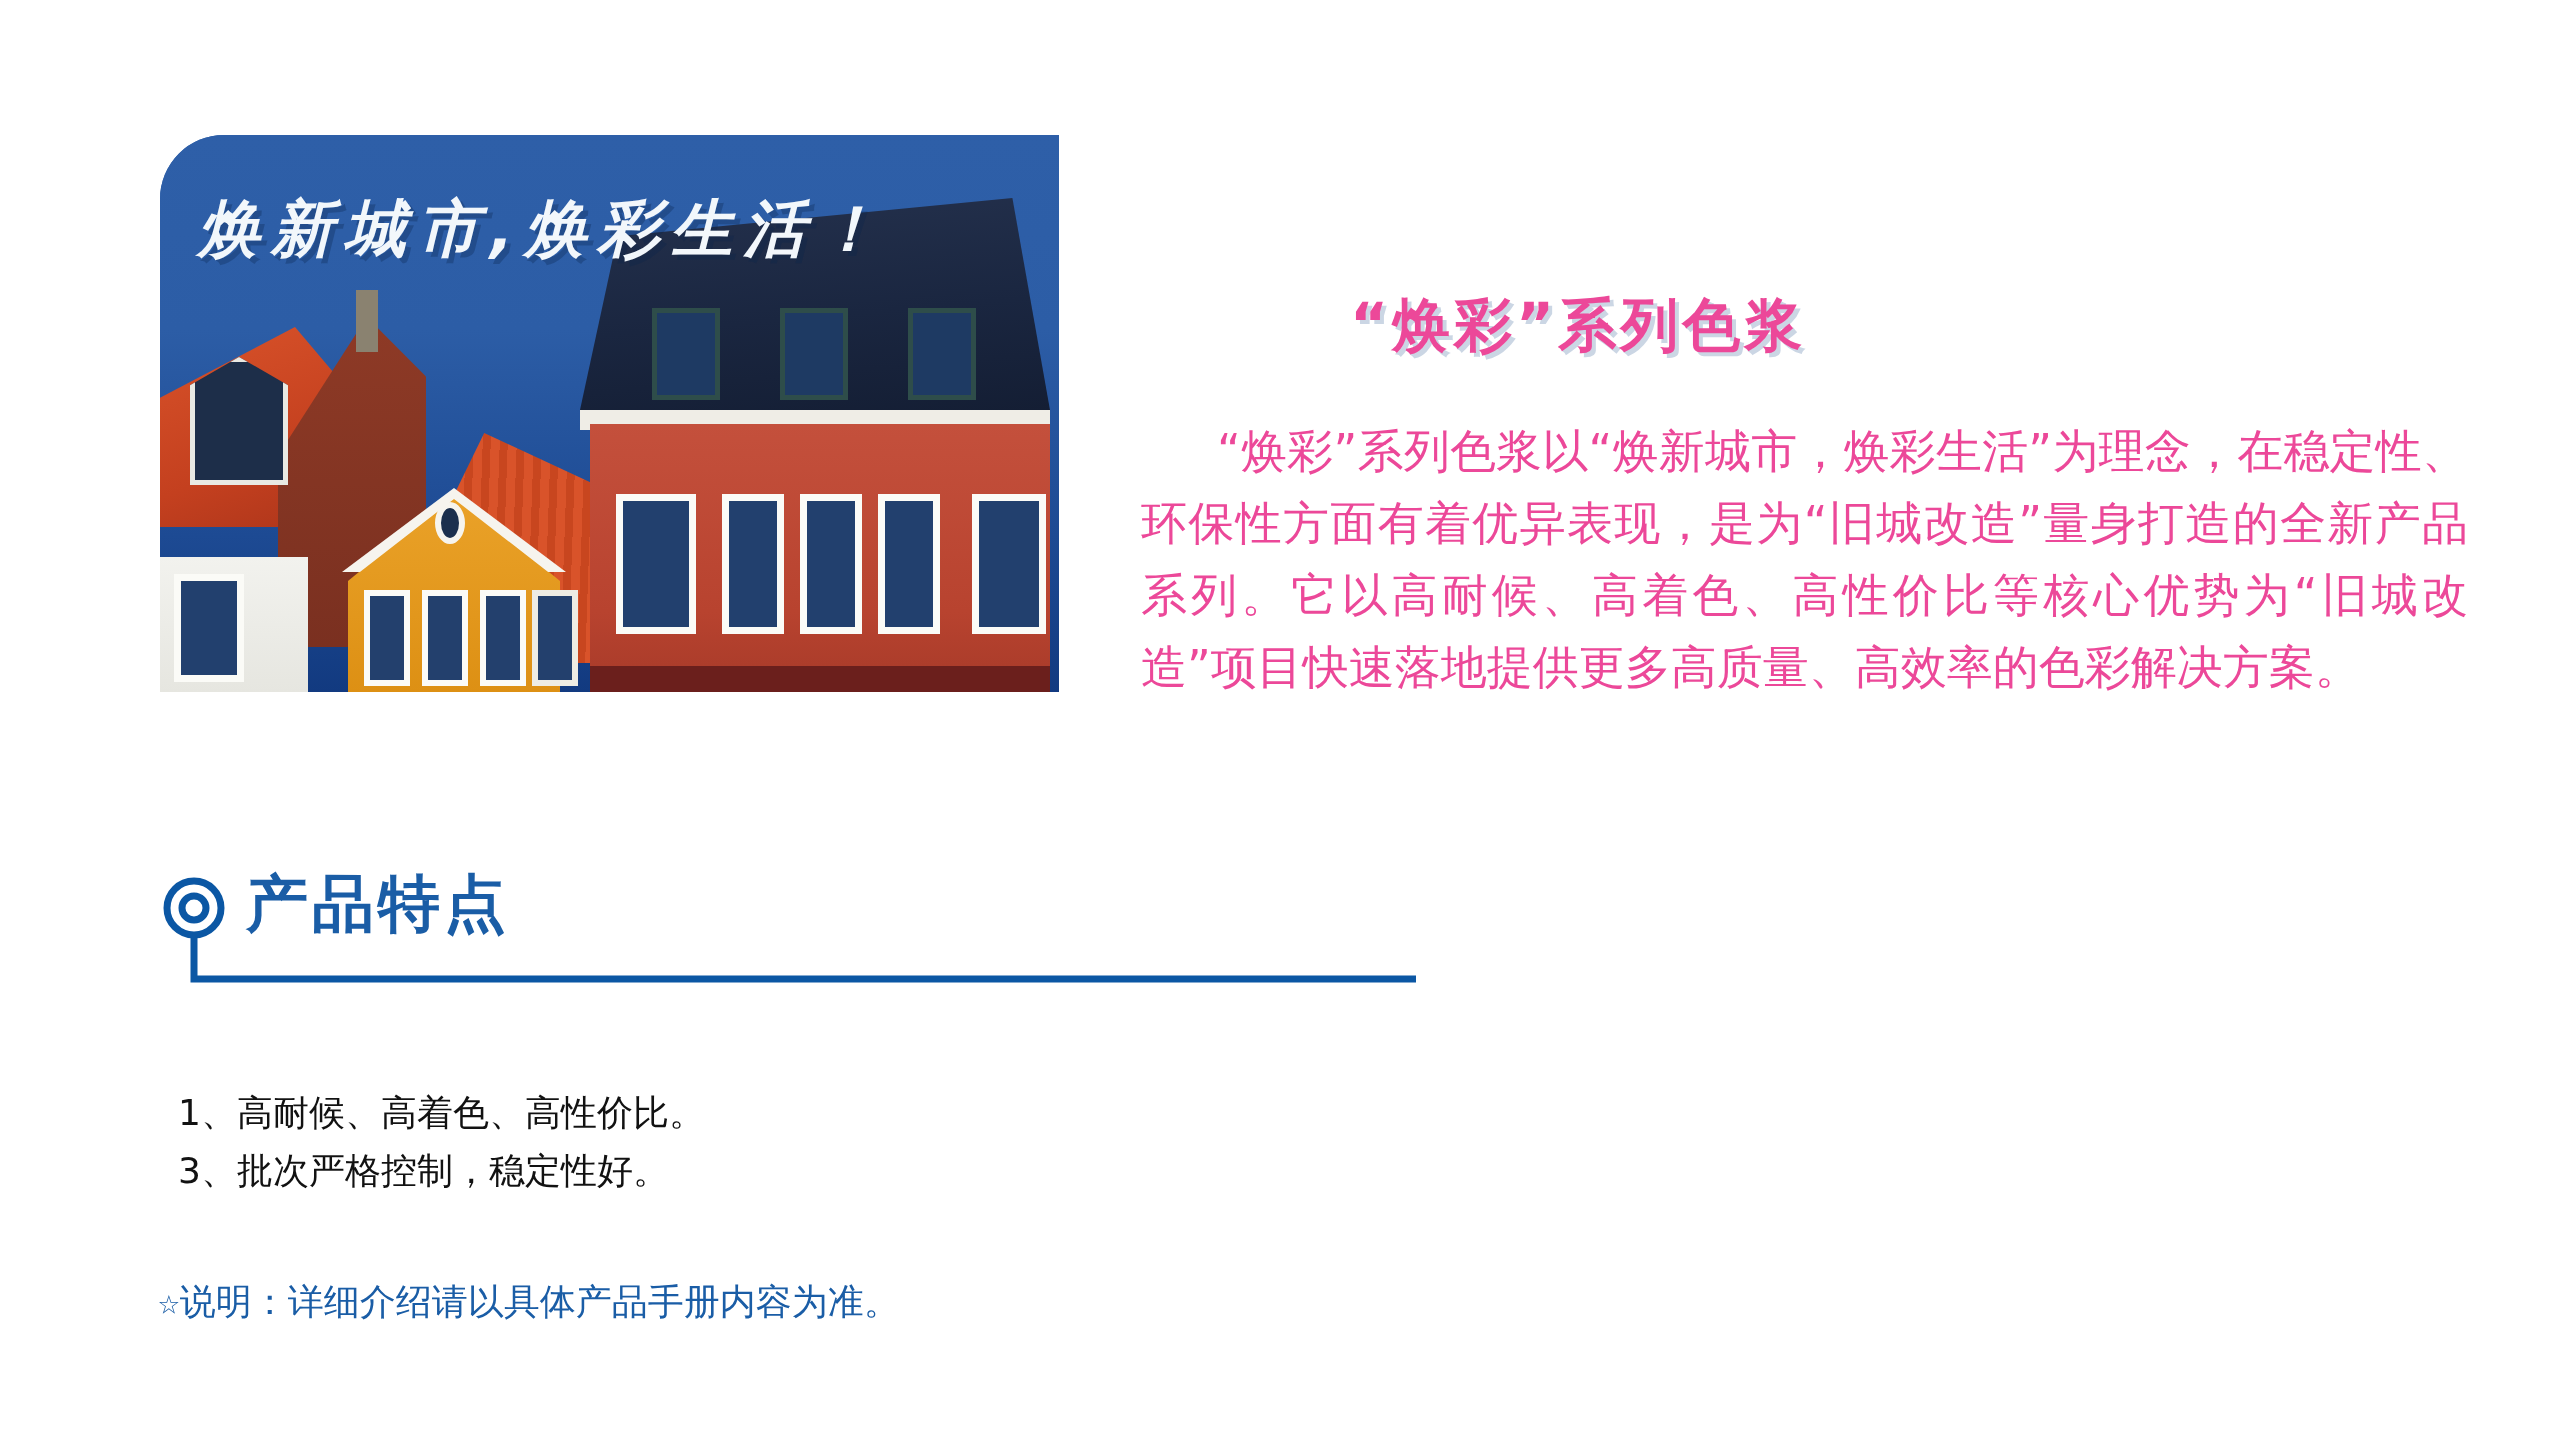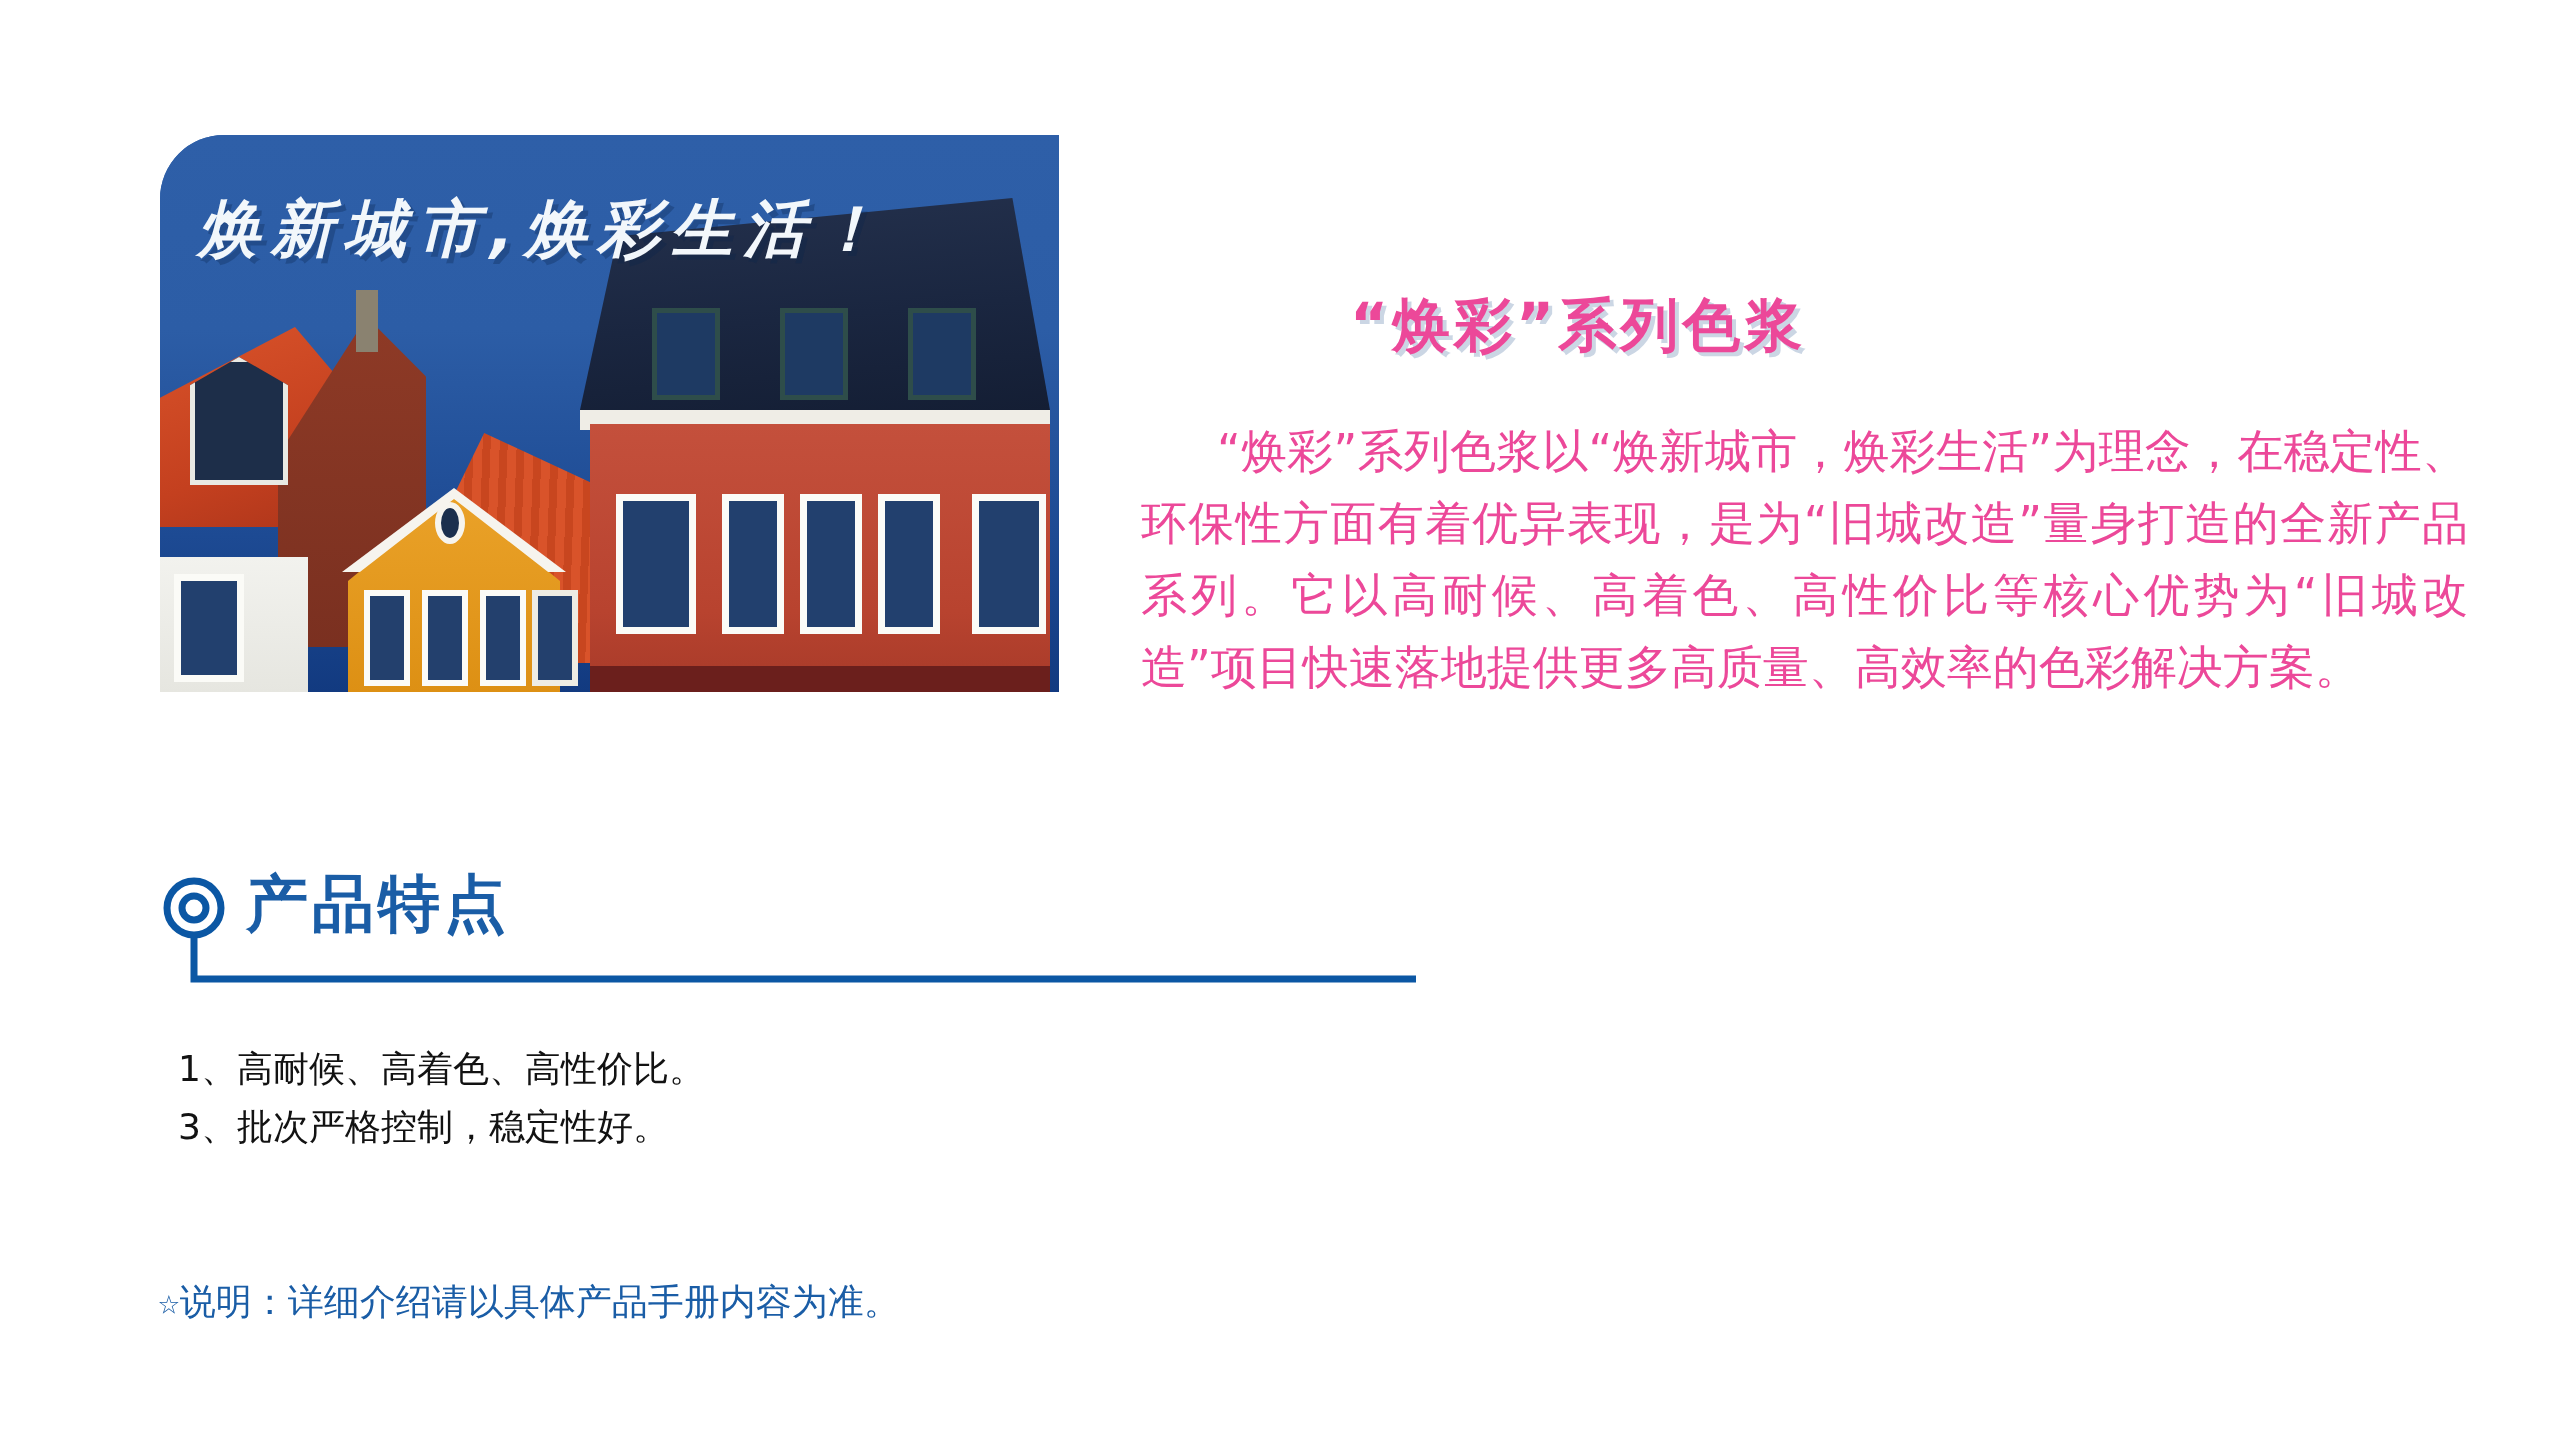--- a/index.html
+++ b/index.html
@@ -193,21 +193,21 @@
     font-weight: 700;
     color: #1a5da6;
     letter-spacing: 4px;
     font-family: "DejaVu Sans", "Liberation Sans", sans-serif;
   }
 
   
   .features {
     position: absolute;
     left: 178px;
-    top: 1040px;
+    top: 1084px;
     width: 1400px;
   }
   .feature-item {
     font-size: 36px;
     line-height: 58px;
     color: #121212;
     white-space: nowrap;
     font-family: "DejaVu Sans", "Liberation Sans", sans-serif;
   }
 

